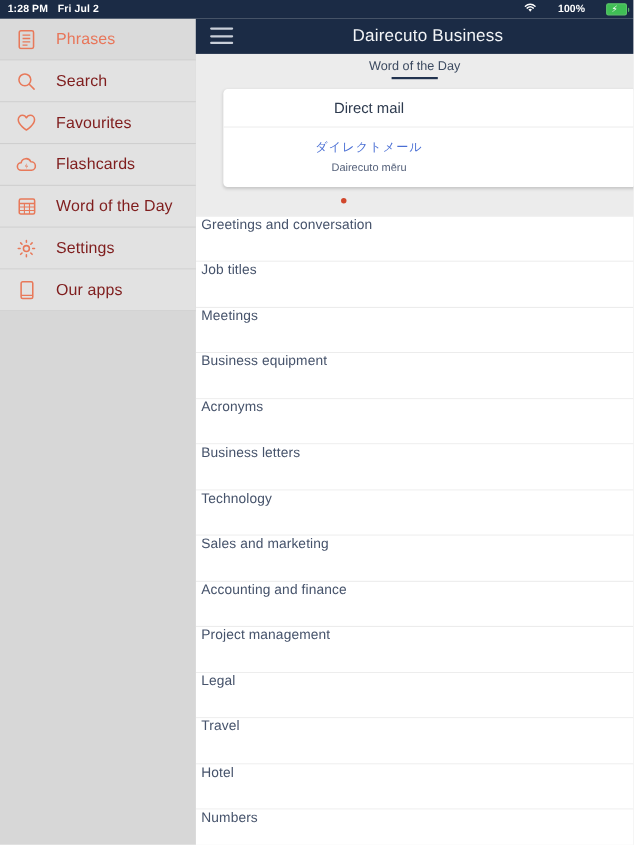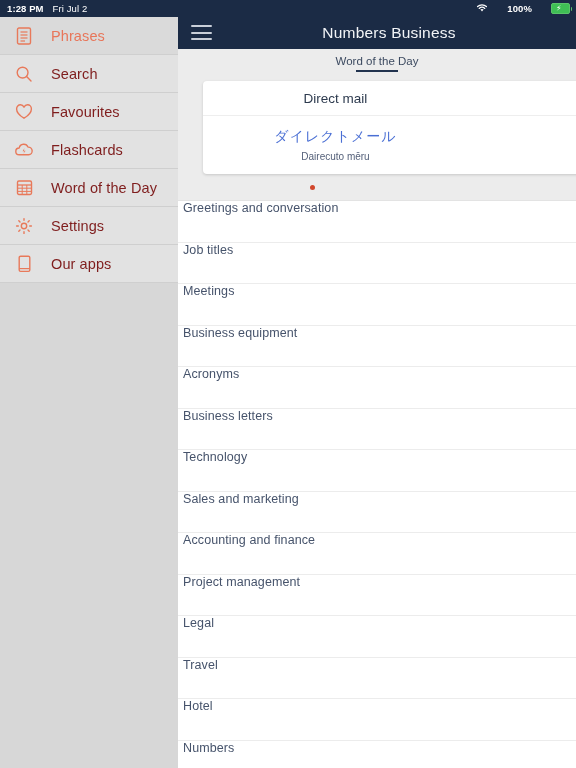--- a/index.html
+++ b/index.html
@@ -13,21 +13,21 @@
 
   
   .statusbar{
     position:absolute;top:0;left:0;width:576px;height:17px;
     background:#1b2b45;color:#ffffff;
     display:flex;align-items:center;
     font-size:9.5px;font-weight:bold;letter-spacing:.1px;
     z-index:40;
   }
   .sb-time{margin-left:7px;}
-  .sb-date{margin-left:9px;font-weight:normal;}
+  .sb-date{margin-left:9px;font-weight:bold;}
   .sb-right{margin-left:auto;margin-right:6px;display:flex;align-items:center;gap:19px;}
   .wifi-ic{display:block;}
   .sb-pct{font-size:9.5px;font-weight:bold;}
   .batt{position:relative;width:17px;height:9px;border:1px solid #5bc46a;border-radius:2px;background:#3fbf55;}
   .batt:after{content:"";position:absolute;right:-3px;top:2.5px;width:1.5px;height:4px;background:#5bc46a;border-radius:0 1px 1px 0;}
   .bolt{position:absolute;left:4px;top:0px;font-size:8px;line-height:9px;color:#ffffff;}
 
   
   .sidebar{
     position:absolute;left:0;top:17px;width:178px;height:751px;
@@ -89,21 +89,21 @@
   .wotd-en{
     height:35px;display:flex;align-items:center;justify-content:center;
     font-size:13.5px;color:#2d3a4e;
     border-bottom:1px solid #eeeeee;
     padding-right:130px;box-sizing:border-box;
   }
   .wotd-body{
     padding:10px 0 12px 0;text-align:center;
     padding-right:130px;box-sizing:border-box;
   }
-  .wotd-jp{font-size:14px;color:#4a6fd4;letter-spacing:1px;line-height:1.5;}
+  .wotd-jp{font-size:11px;color:#4a6fd4;letter-spacing:1px;line-height:1.5;}
   .wotd-ro{font-size:10px;color:#55617a;margin-top:4px;}
 
   .dots{height:26px;display:flex;align-items:center;justify-content:center;padding-right:130px;}
   .dot{width:5px;height:5px;border-radius:50%;background:#d1472c;}
 
   
   .cat-list{background:#ffffff;border-top:1px solid #e3e3e3;}
   .cat-row{
     height:41.5px;display:flex;align-items:flex-start;
     padding-left:5px;box-sizing:border-box;
@@ -217,21 +217,21 @@
     </div>
 
   </div>
 
   <div class="header">
     <div class="hamburger">
       <i></i>
         <i></i>
         <i></i>
     </div>
-    <div class="app-title">Numbers Business</div>
+    <div class="app-title">Dairecuto Business</div>
   </div>
 
   <div class="content">
 
     <div class="tabbar">
       <div class="tab">
         <span>Word of the Day</span>
         <span class="underline"></span>
       </div>
     </div>

